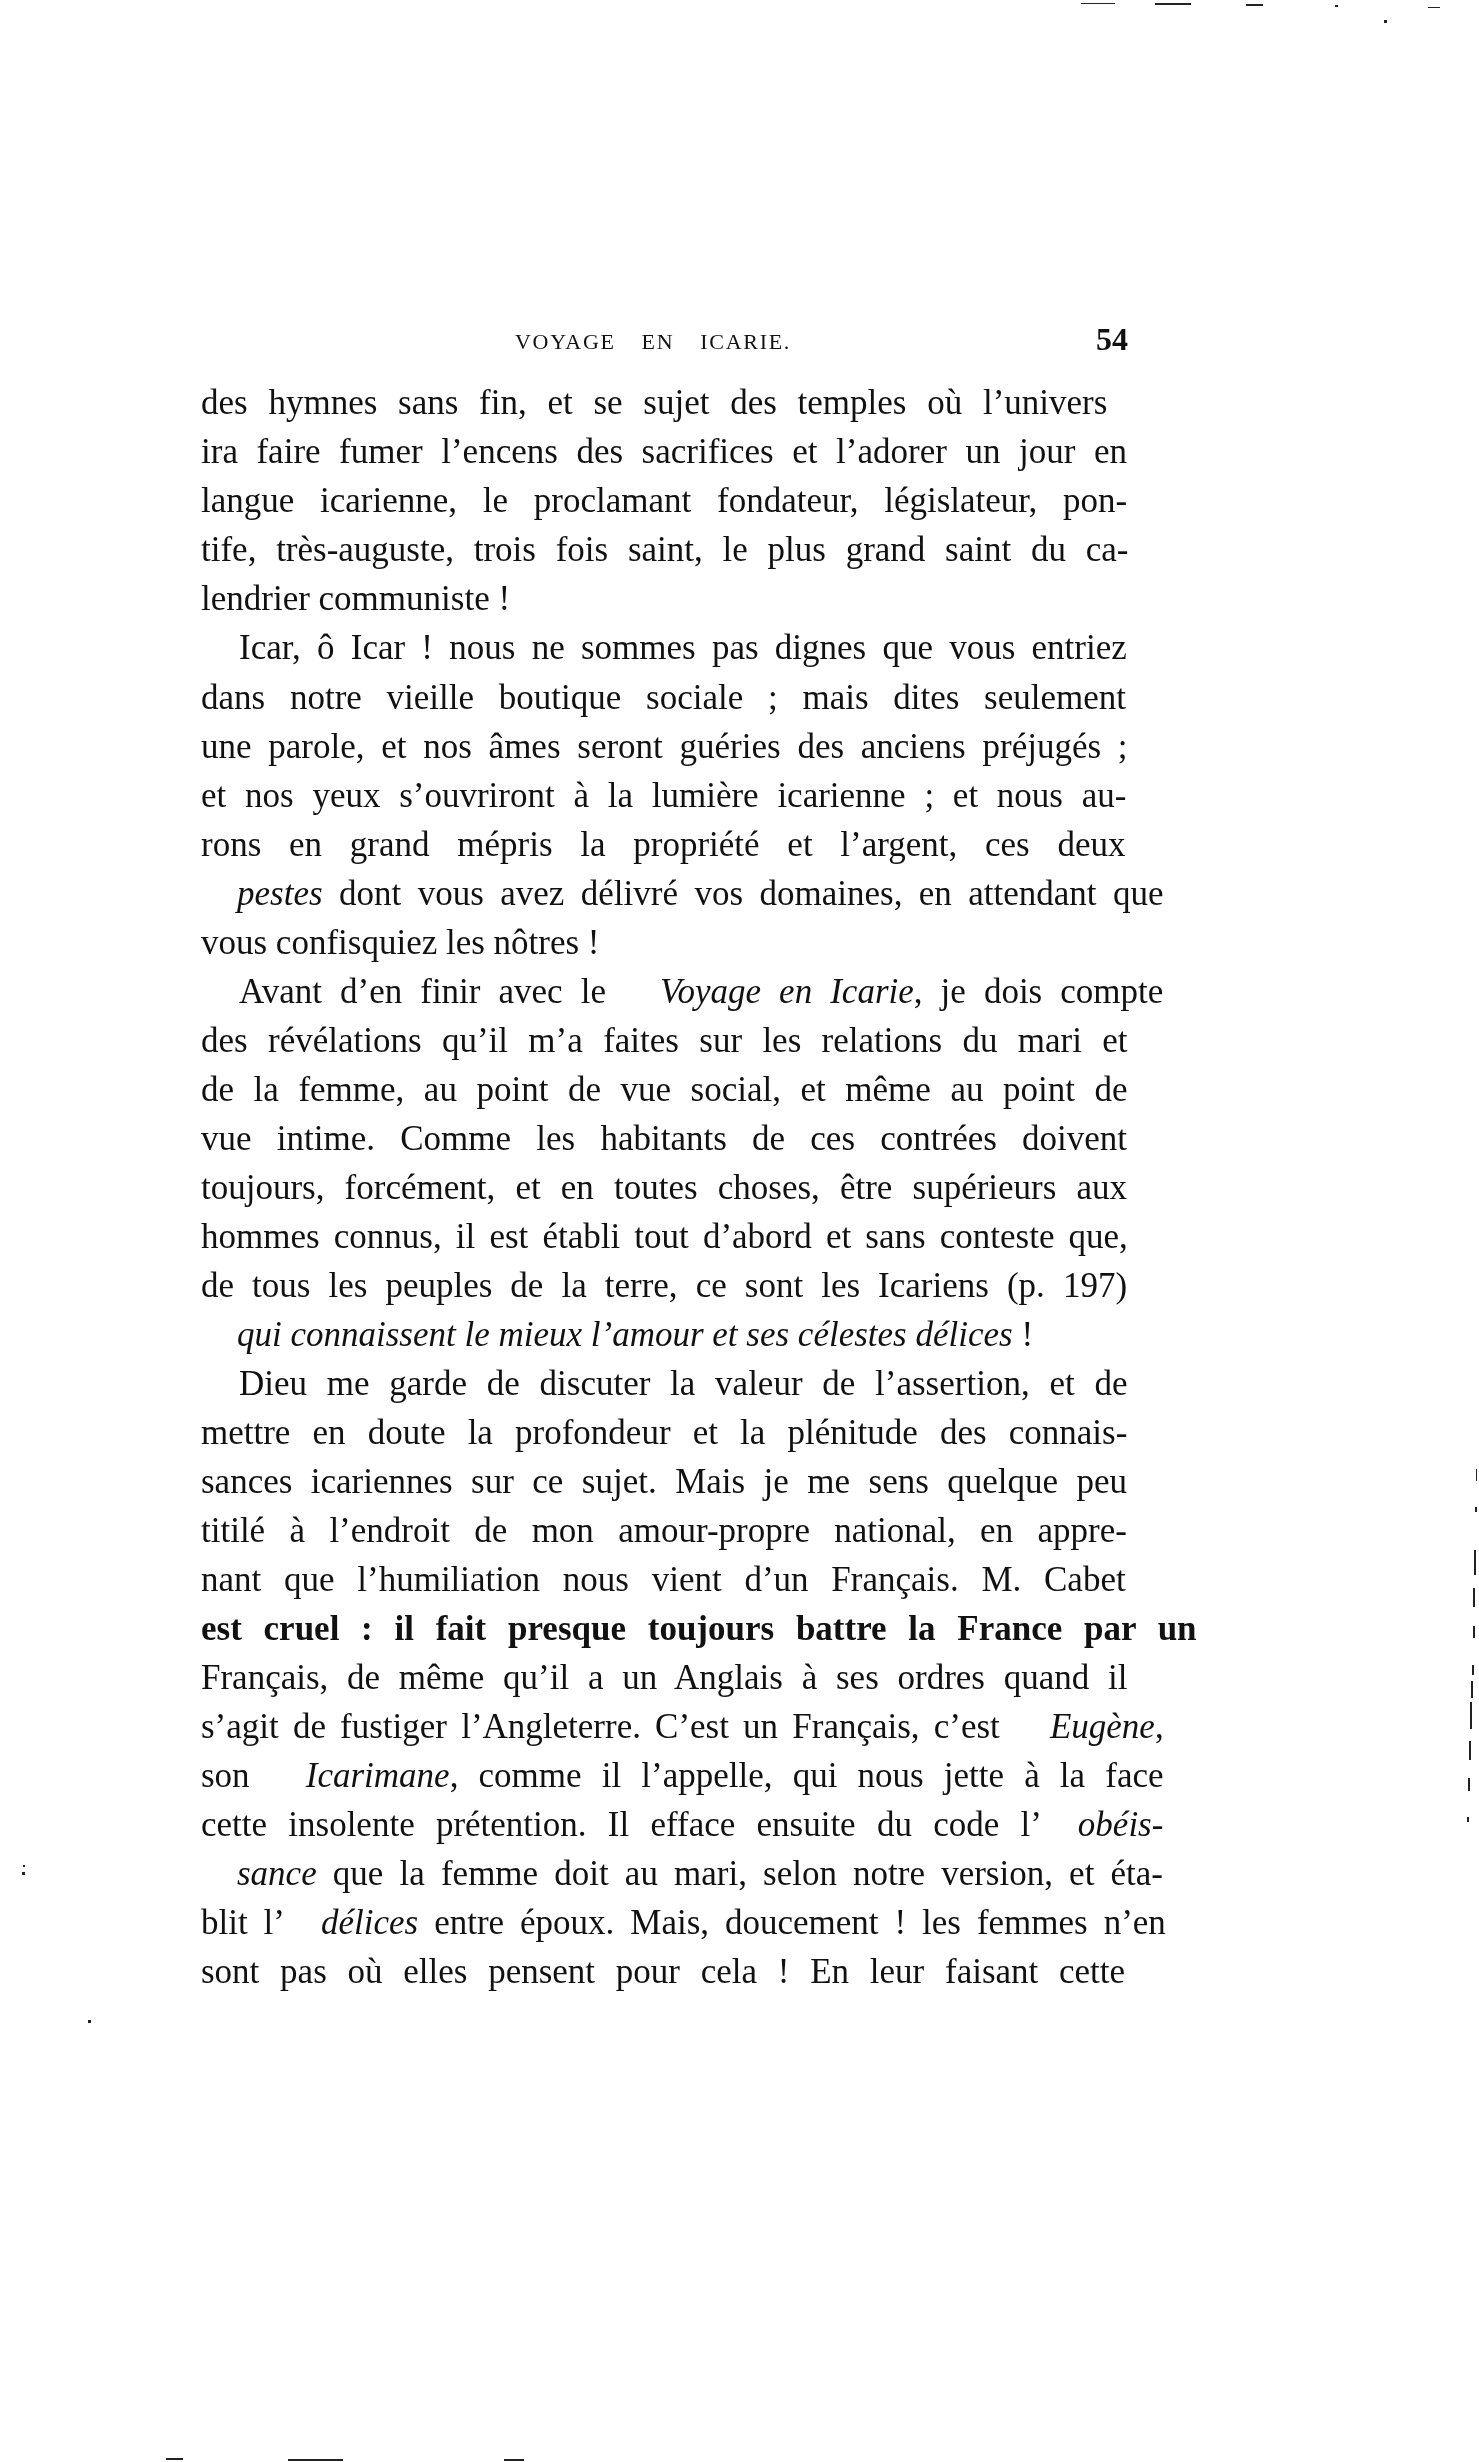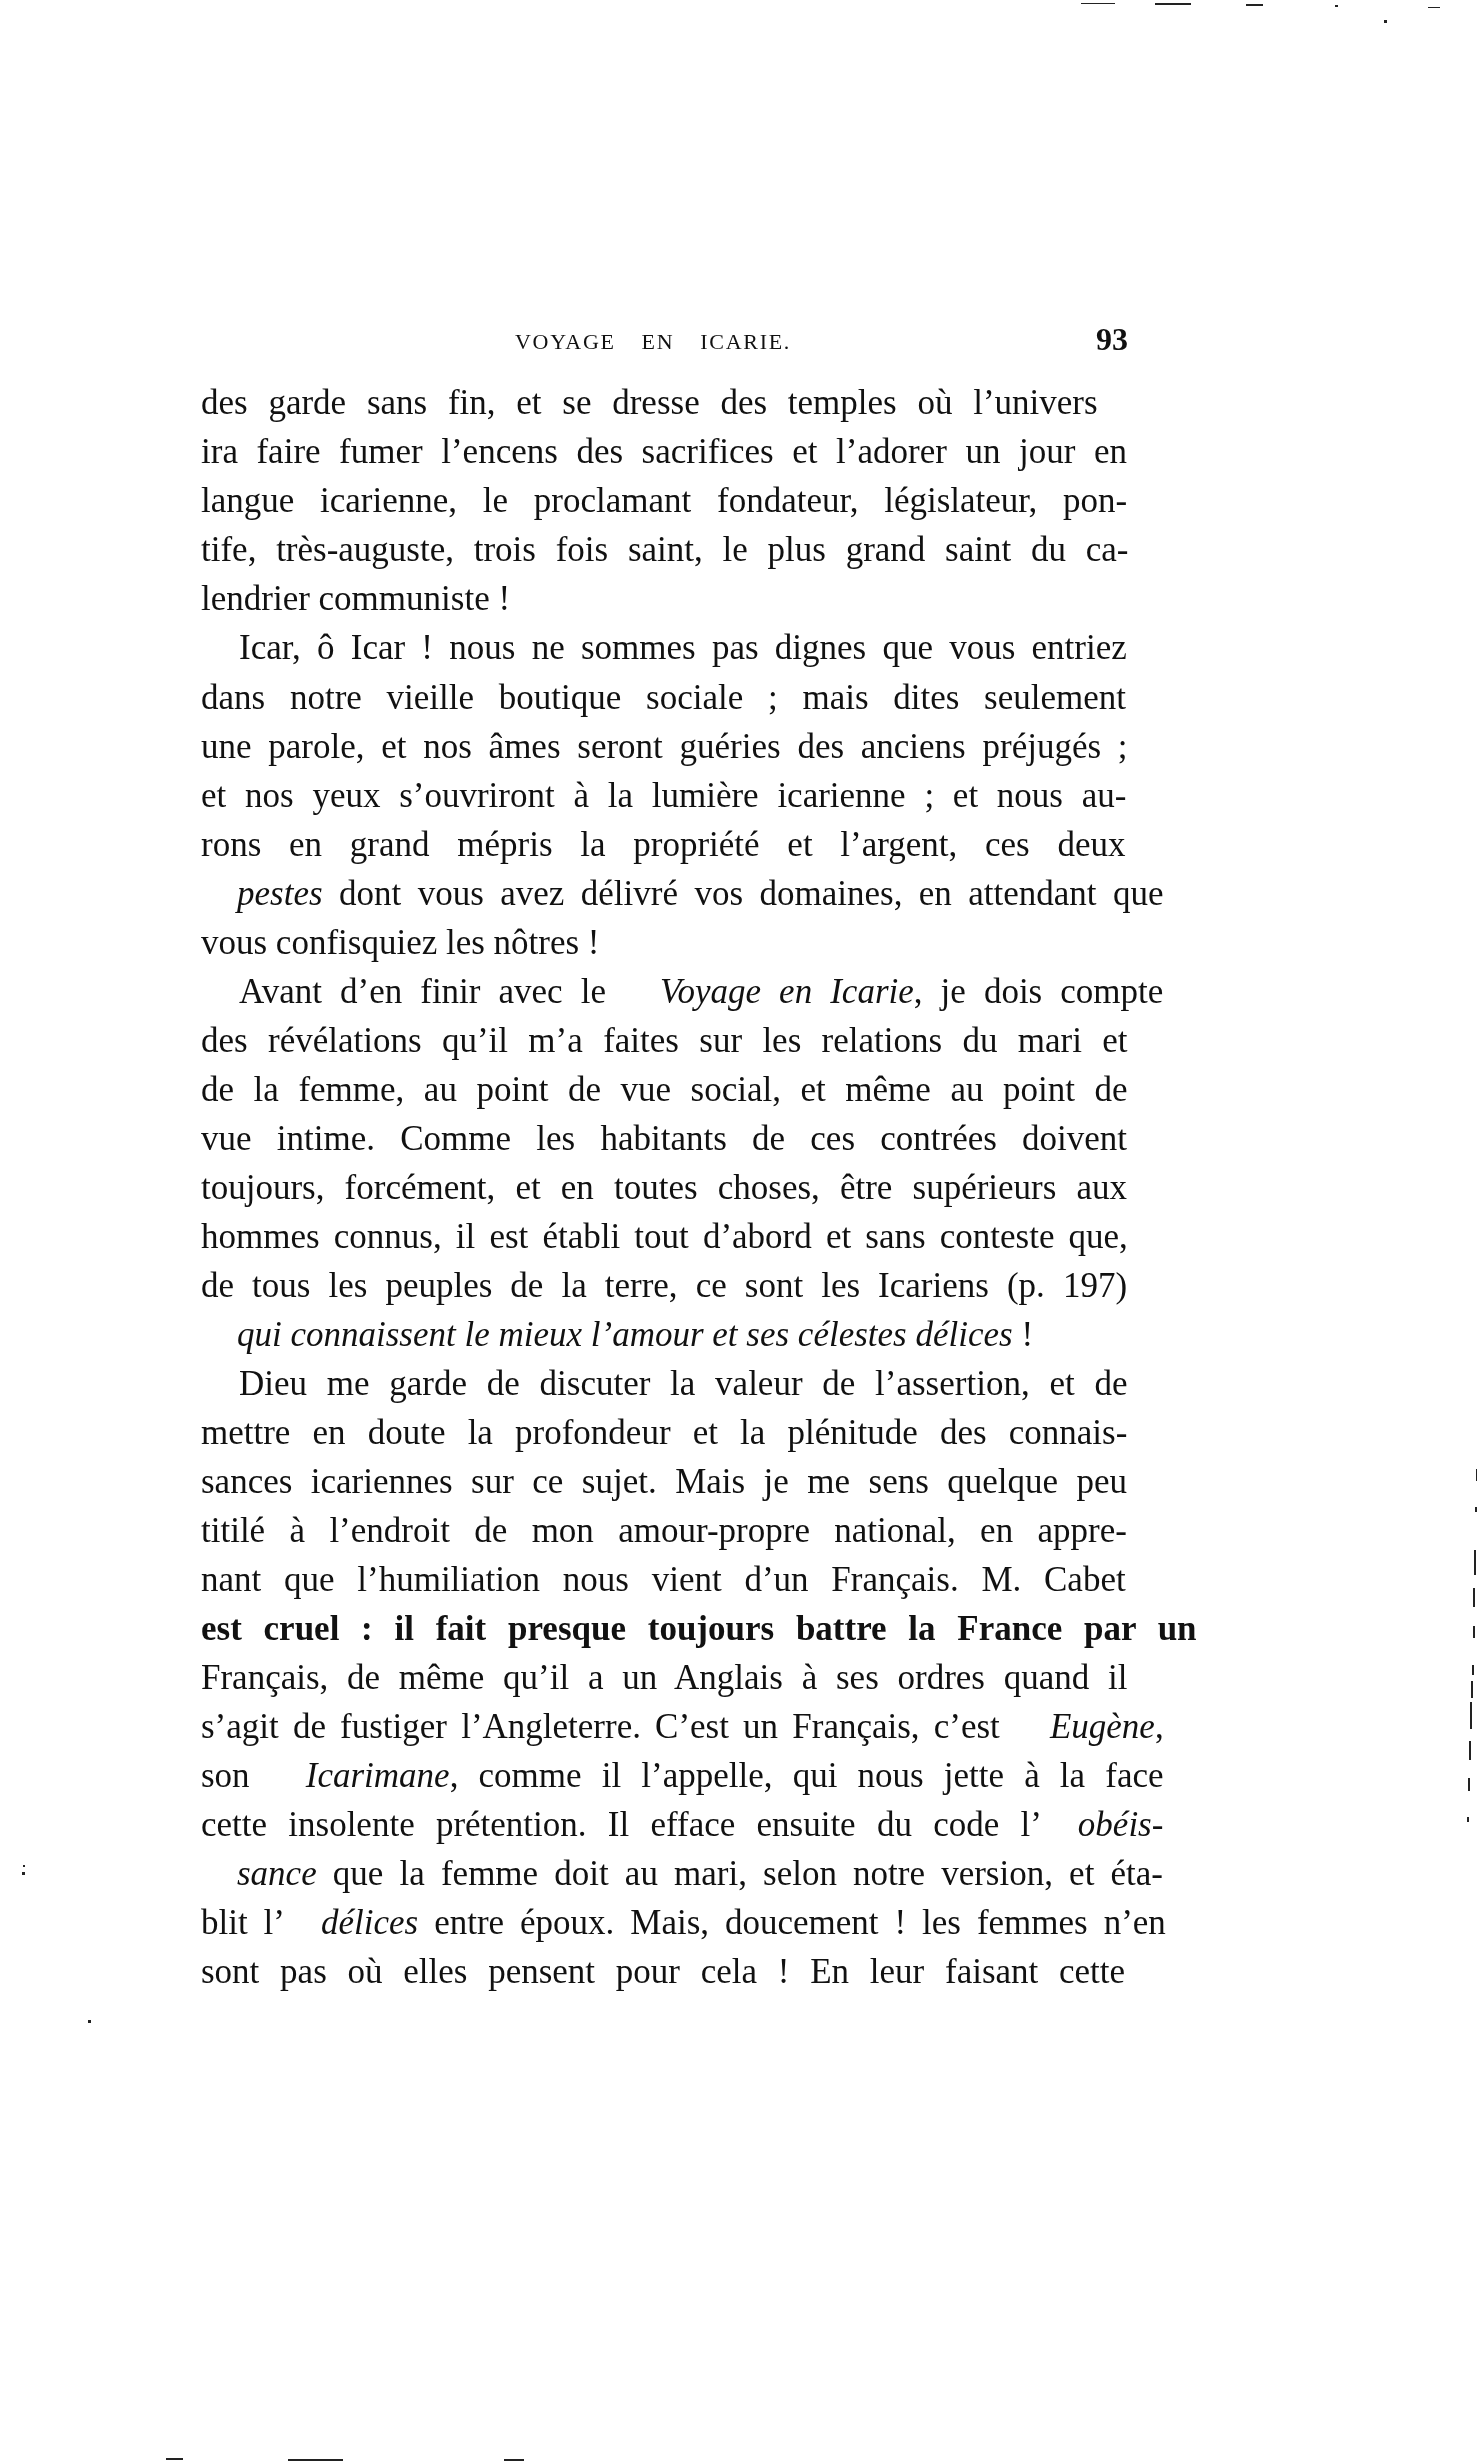--- a/index.html
+++ b/index.html
@@ -74,24 +74,24 @@
     position: absolute;
     background: #222;
   }
 </style>
 </head>
 <body>
 
 <div class="page">
 
   <div class="running-head">VOYAGE EN ICARIE.</div>
-  <div class="page-number">93</div>
+  <div class="page-number">54</div>
 
   <div class="body-text" id="body-text">
-      <div class="line" style="top: 379px; word-spacing: 12px; text-align-last: left;"><span>des garde sans fin, et se dresse des temples où l’univers</span></div>
+      <div class="line" style="top: 379px; word-spacing: 12px; text-align-last: left;"><span>des hymnes sans fin, et se sujet des temples où l’univers</span></div>
       <div class="line" style="top: 428px; word-spacing: 9.8px; text-align-last: left;"><span>ira faire fumer l’encens des sacrifices et l’adorer un jour en</span></div>
       <div class="line" style="top: 477px; word-spacing: 17px; text-align-last: left;"><span>langue icarienne, le proclamant fondateur, législateur, pon-</span></div>
       <div class="line" style="top: 526px; word-spacing: 11px; text-align-last: left;"><span>tife, très-auguste, trois fois saint, le plus grand saint du ca-</span></div>
       <div class="line last" style="top: 575px; text-align-last: left;"><span>lendrier communiste !</span></div>
       <div class="line indent" style="top: 624px; word-spacing: 7.5px; text-align-last: left;"><span>Icar, ô Icar ! nous ne sommes pas dignes que vous entriez</span></div>
       <div class="line" style="top: 674px; word-spacing: 16px; text-align-last: left;"><span>dans notre vieille boutique sociale ; mais dites seulement</span></div>
       <div class="line" style="top: 723px; word-spacing: 8px; text-align-last: left;"><span>une parole, et nos âmes seront guéries des anciens préjugés ;</span></div>
       <div class="line" style="top: 772px; word-spacing: 10px; text-align-last: left;"><span>et nos yeux s’ouvriront à la lumière icarienne ; et nous au-</span></div>
       <div class="line" style="top: 821px; word-spacing: 19px; text-align-last: left;"><span>rons en grand mépris la propriété et l’argent, ces deux</span></div>
       <div class="line" style="top: 870px; word-spacing: 7.7px; text-align-last: left;"><span class="it">pestes</span><span> dont vous avez délivré vos domaines, en attendant que</span></div>

